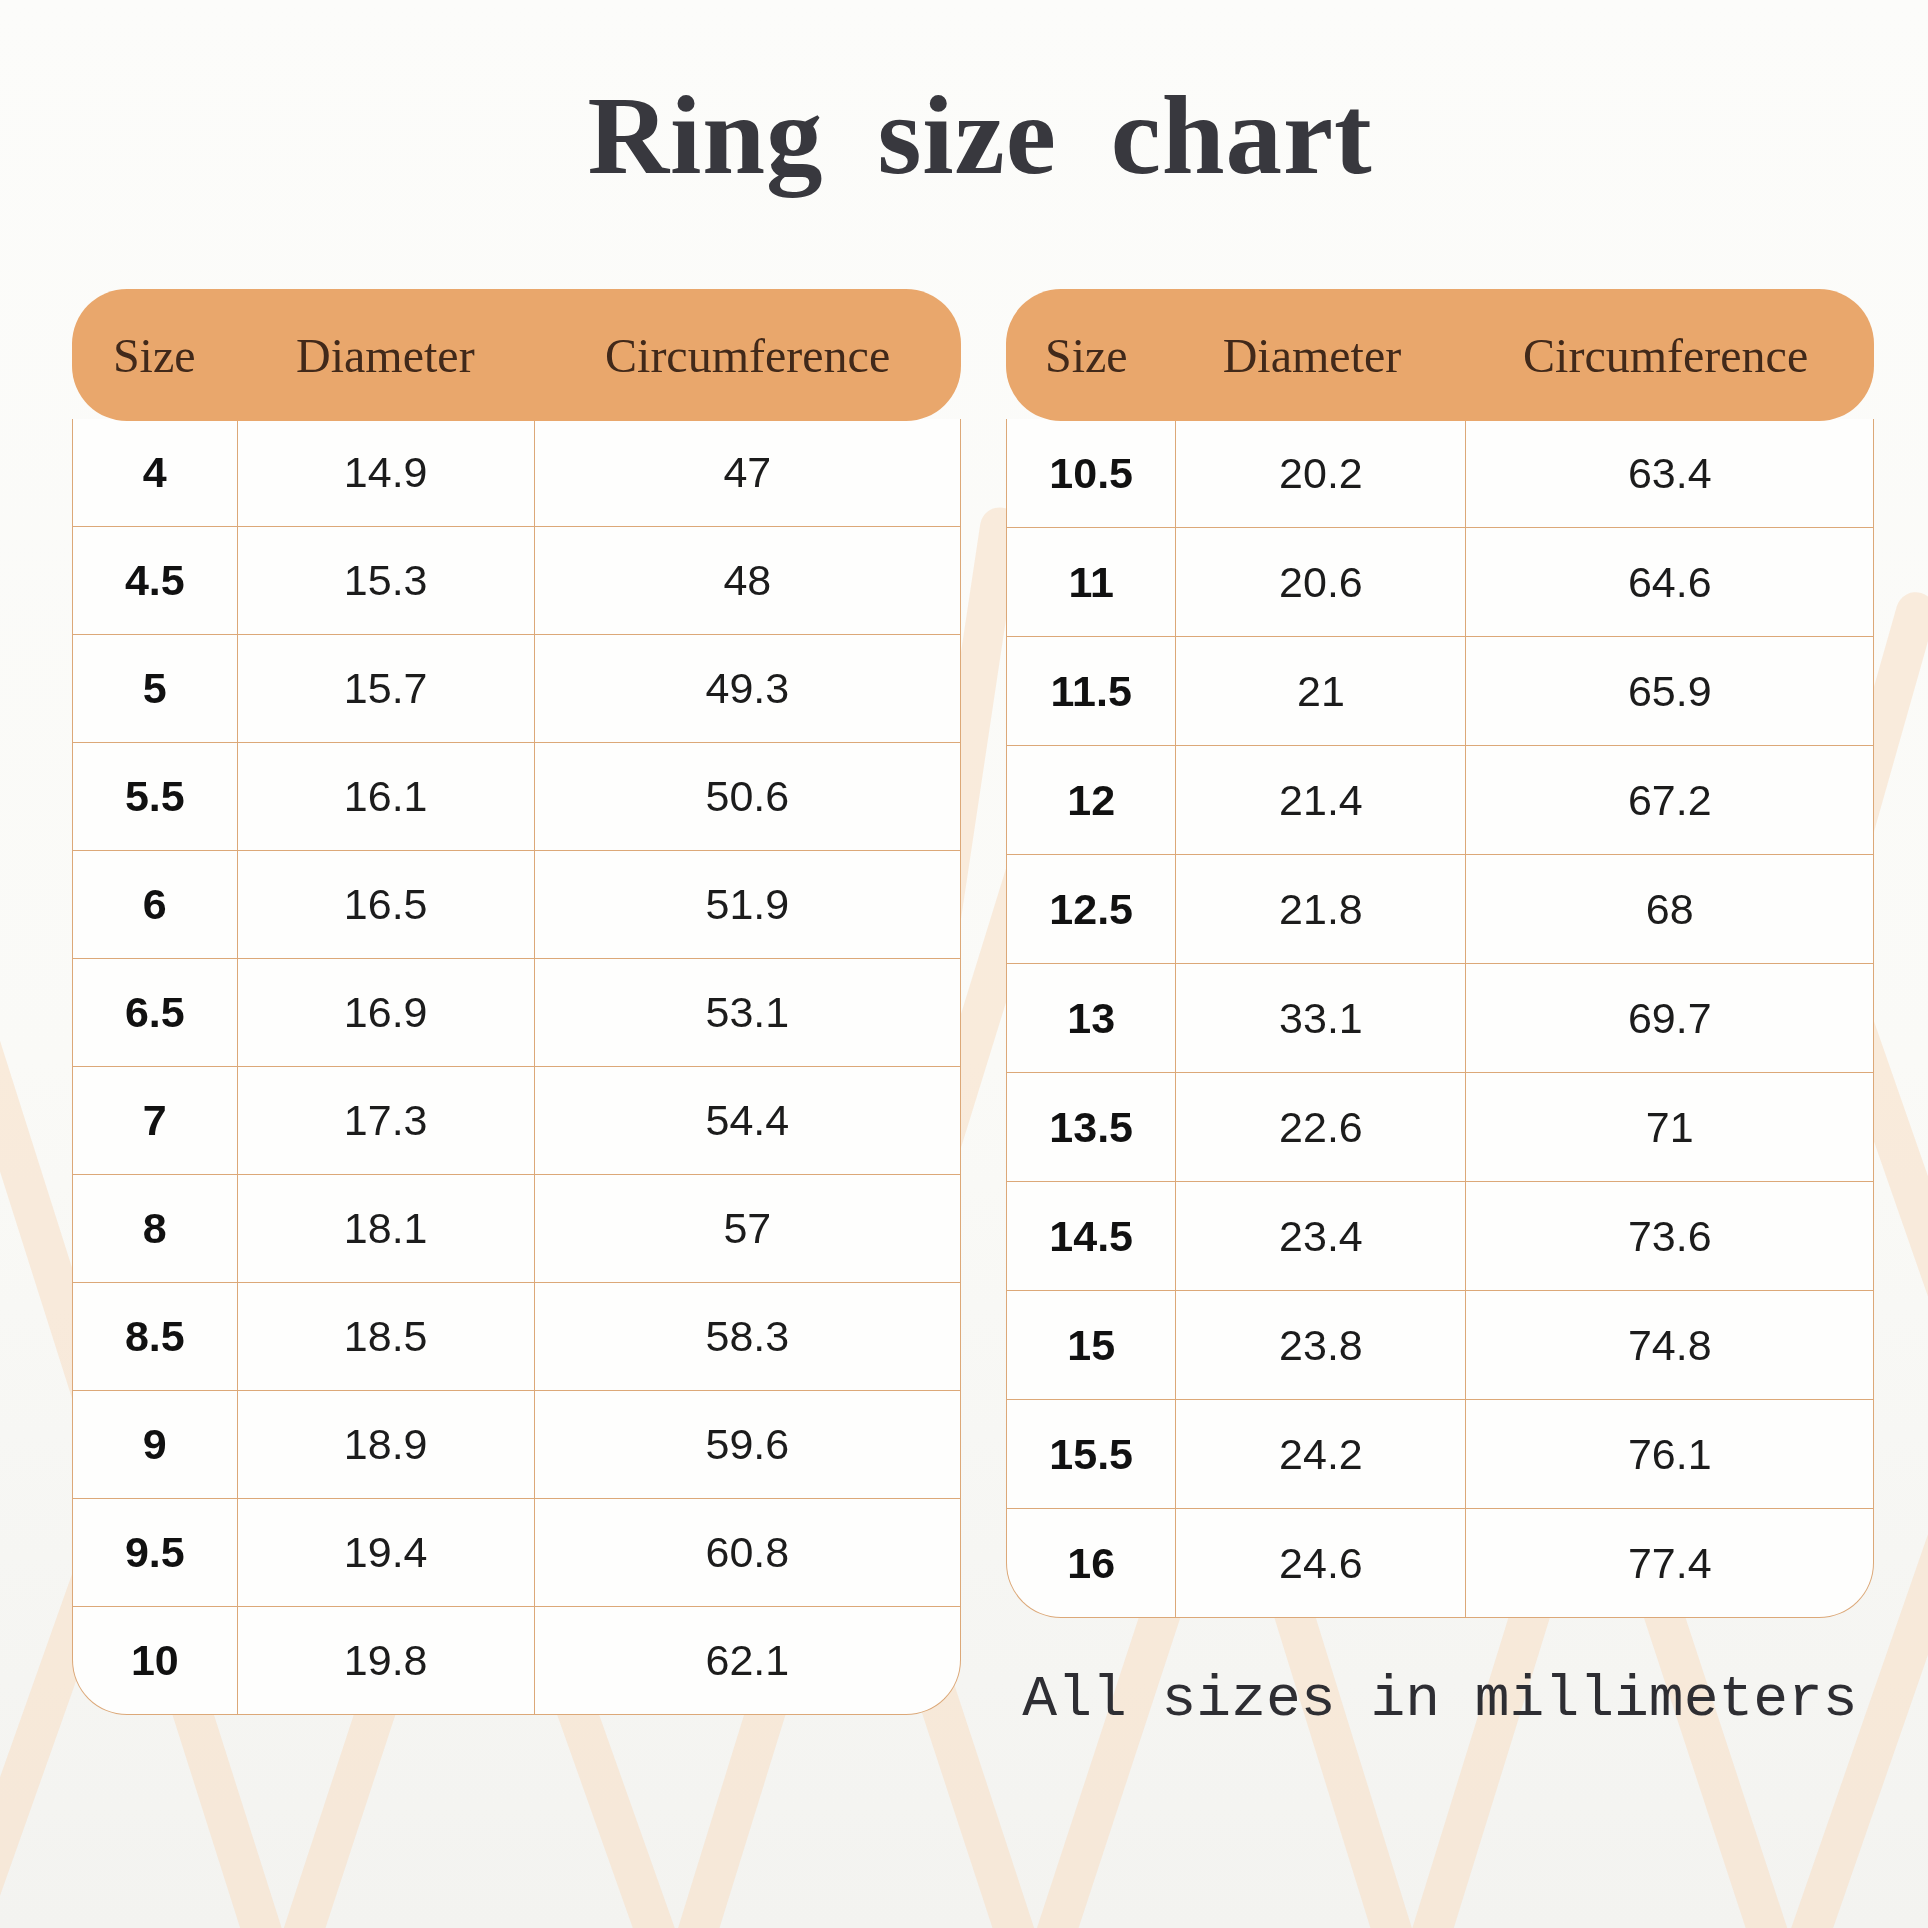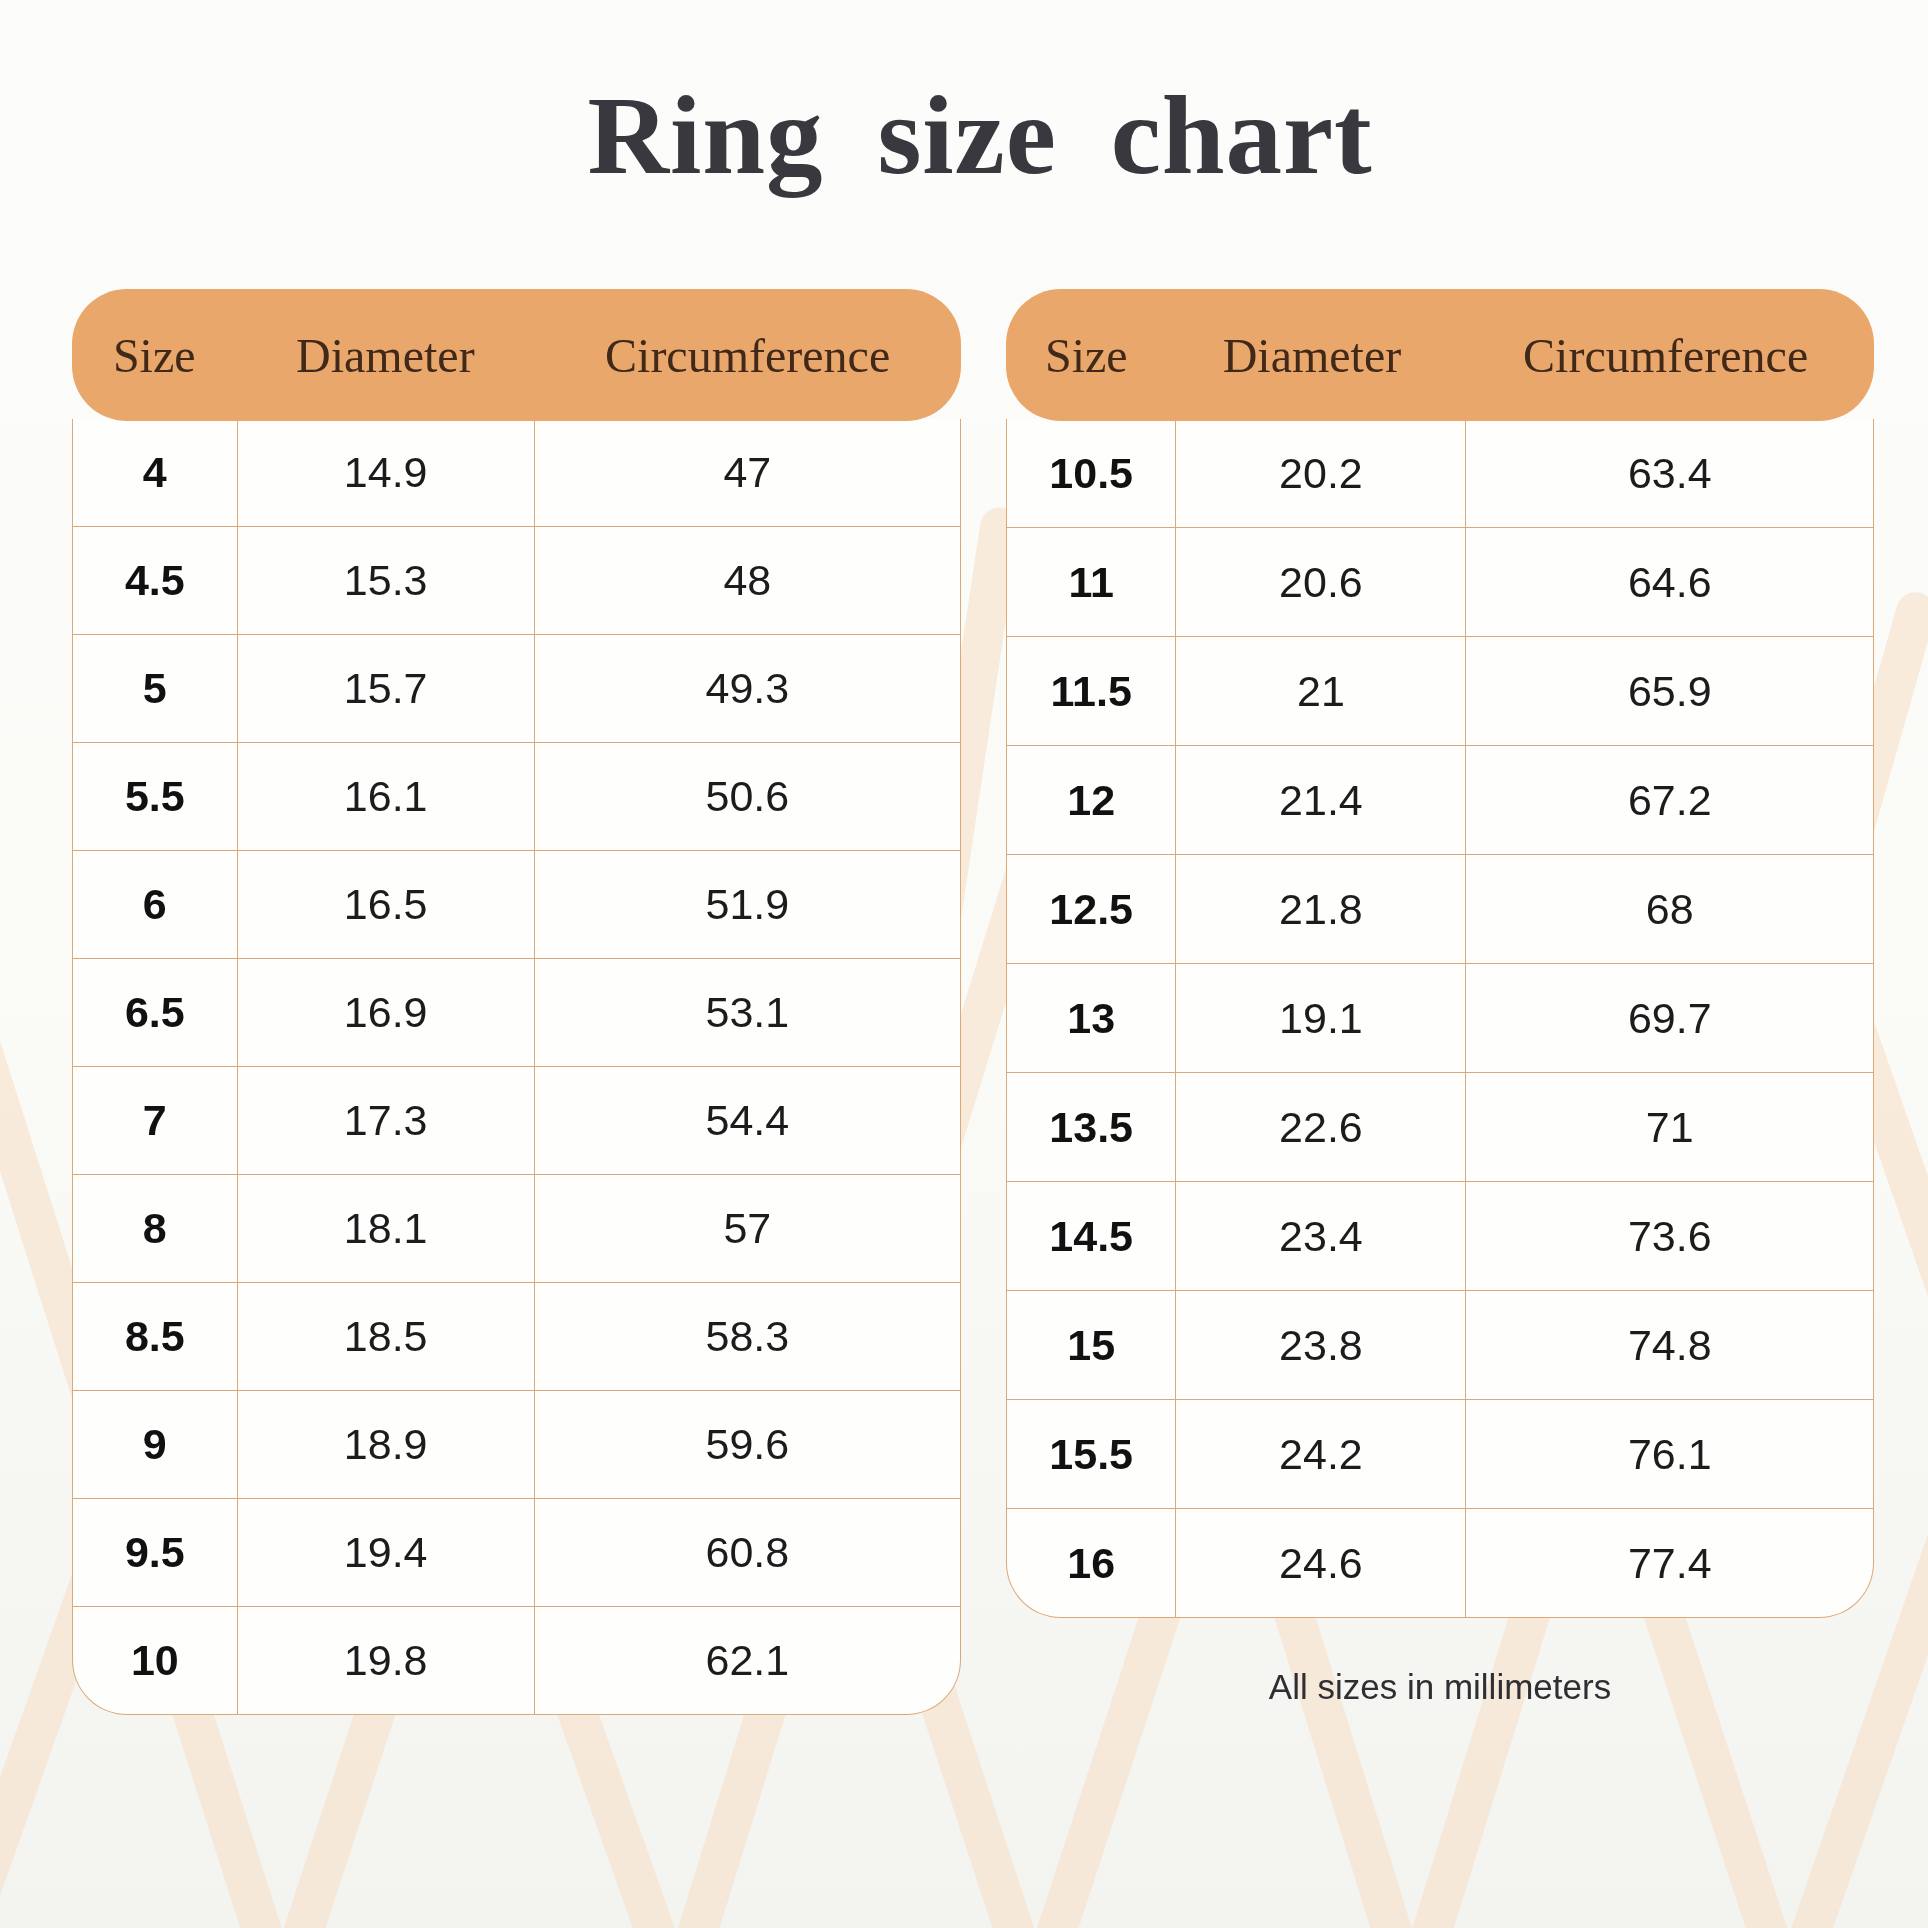--- a/index.html
+++ b/index.html
@@ -51,22 +51,22 @@
   table.grid tr:not(:last-child) td{border-bottom-width:1.9px;}
   table.grid td:first-child{font-weight:700;color:#111111;}
   .left  table.grid td{height:105px;}
   .right table.grid td{height:106px;}
   .left  table.grid td:first-child{width:18.5%;}
   .left  table.grid td:nth-child(2){width:33.5%;}
   .right table.grid td:first-child{width:19.5%;}
   .right table.grid td:nth-child(2){width:33.5%;}
   .units-note{
     margin-top:49px;text-align:center;
-    font-family:Liberation Sans, sans-serif;
-    font-size:35px;color:#2e2e33;
+    font-family:Liberation Mono, monospace;
+    font-size:58px;color:#2e2e33;
   }
 </style>
 </head>
 <body>
 
 <div class="page">
 
   <svg class="bg-pattern" viewBox="0 0 2048 2048" xmlns="http://www.w3.org/2000/svg">
     <g fill="none" stroke="#f7dfc5" stroke-opacity="0.55" stroke-width="42" stroke-linecap="round">
       <polyline points="-60,2120 330,1020 720,2120 1110,860 1500,2120 1890,860 2120,1520"></polyline>
@@ -181,21 +181,21 @@
               <td>21.4</td>
               <td>67.2</td>
             </tr>
             <tr>
               <td>12.5</td>
               <td>21.8</td>
               <td>68</td>
             </tr>
             <tr>
               <td>13</td>
-              <td>19.1</td>
+              <td>33.1</td>
               <td>69.7</td>
             </tr>
             <tr>
               <td>13.5</td>
               <td>22.6</td>
               <td>71</td>
             </tr>
             <tr>
               <td>14.5</td>
               <td>23.4</td>

